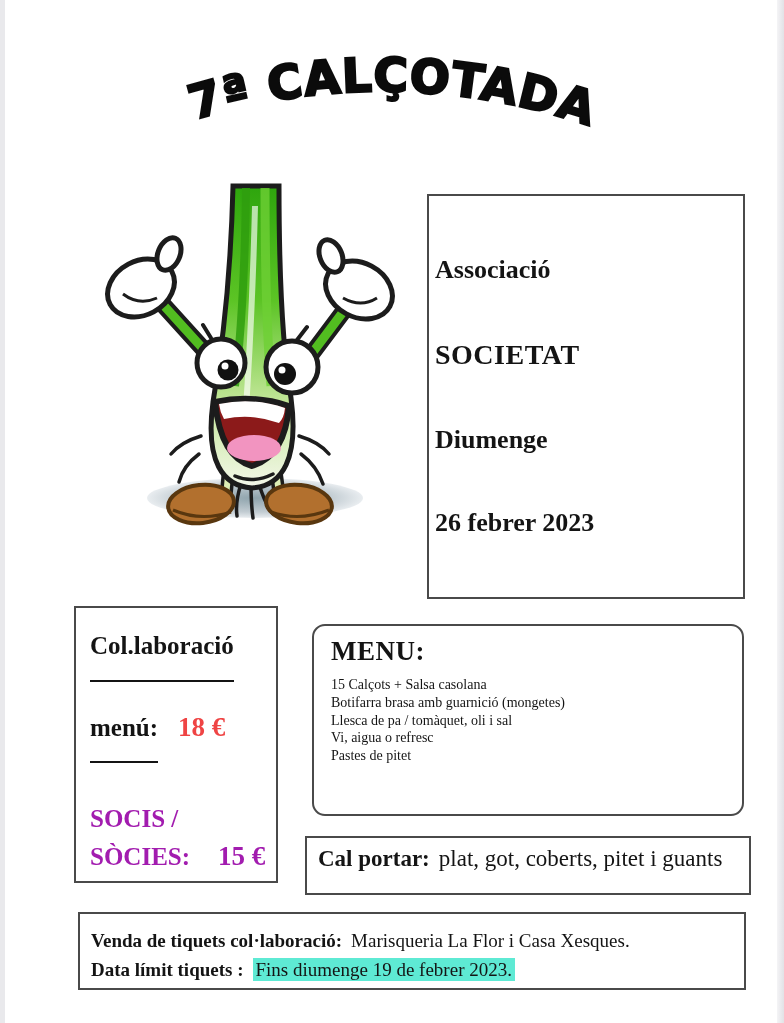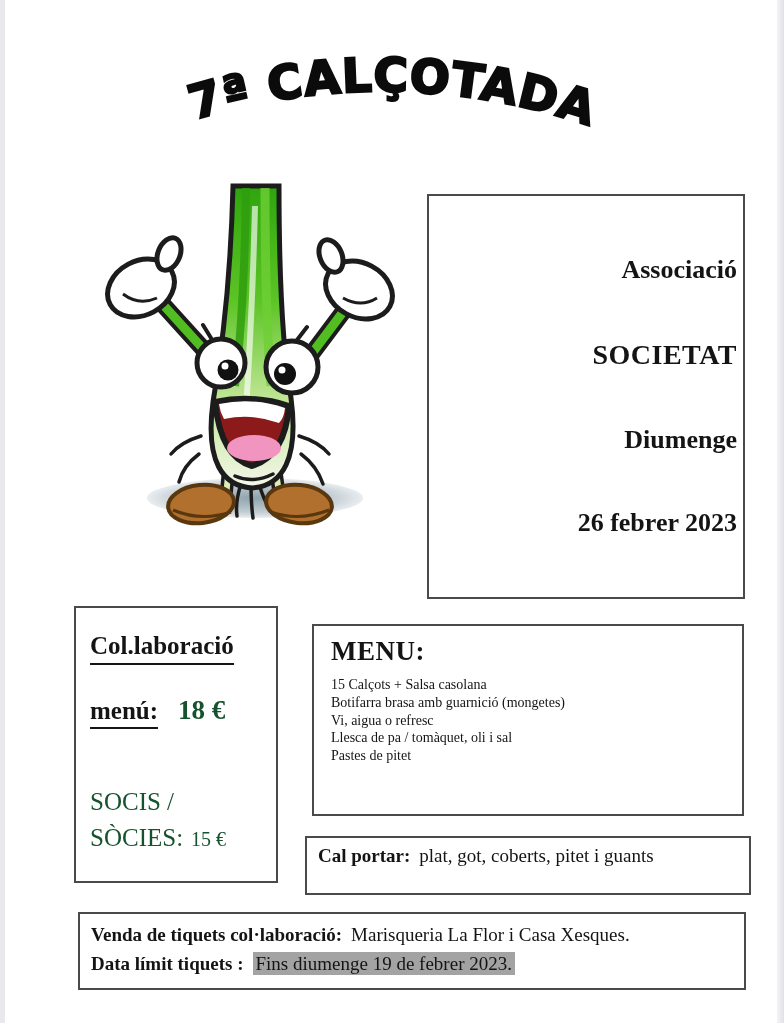--- a/index.html
+++ b/index.html
@@ -21,50 +21,50 @@
   }
 
   
   .mascot{position:absolute;left:83px;top:146px;width:334px;height:390px;}
 
   
   .frame{position:absolute;background:#fff;border:2px solid #4a4a4a;box-sizing:border-box;}
 
   
   .info-box{left:427px;top:194px;width:318px;height:405px;
-    display:flex;flex-direction:column;justify-content:space-evenly;align-items:flex-end;
+    display:flex;flex-direction:column;justify-content:space-evenly;align-items:flex-start;
     text-align:center;padding:4px 6px;}
   .info-line{font-weight:bold;font-size:26px;white-space:pre;line-height:1.05;}
   .info-line.big{font-size:28px;letter-spacing:.5px;font-family:Liberation Serif, serif;}
 
   
   .price-box{left:74px;top:606px;width:204px;height:277px;padding:24px 10px 0 14px;}
-  .u{border-bottom:2.5px solid #141414;padding-bottom:3px;}
+  .u{border-bottom:2.5px solid #141414;padding-bottom:20px;}
   .pb-heading{font-size:25px;font-weight:bold;display:inline-block;}
   .pb-menu-line{margin-top:30px;font-size:25px;font-weight:bold;}
-  .pb-menu-price{color:#14532d;font-size:27px;margin-left:20px;border:none;}
-  .pb-members{margin-top:58px;color:#14532d;font-weight:normal;font-size:25px;line-height:1.42;}
-  .pb-members-price{margin-left:8px;font-size:20px;}
-
-  
-  .menu-box{left:312px;top:624px;width:432px;height:192px;padding:10px 8px 16px 17px;}
+  .pb-menu-price{color:#ef4444;font-size:27px;margin-left:20px;border:none;}
+  .pb-members{margin-top:58px;color:#a21caf;font-weight:bold;font-size:25px;line-height:1.42;}
+  .pb-members-price{margin-left:28px;font-size:27px;}
+
+  
+  .menu-box{left:312px;top:624px;width:432px;height:192px;padding:10px 8px 16px 17px;border-radius:13px;}
   .menu-heading{font-size:27px;font-weight:bold;letter-spacing:.5px;}
   .menu-list{margin-top:9px;}
   .menu-item{font-size:14px;line-height:1.27;}
 
   
   .bring-box{left:305px;top:836px;width:446px;height:59px;padding:5px 6px 0 11px;
-    font-size:19px;line-height:1.4;}
+    font-size:23px;line-height:1.4;}
   .bold{font-weight:bold;}
   .gap{margin-left:9px;}
 
   
-  .tickets-box{left:78px;top:912px;width:668px;height:78px;padding:7px 6px 0 11px;
+  .tickets-box{left:78px;top:912px;width:668px;height:78px;padding:13px 6px 0 11px;
     font-size:19px;line-height:1.5;}
-  .hl{background:#a3a3a3;padding:1px 3px;}
+  .hl{background:#5eead4;padding:1px 3px;}
 </style>
 </head>
 <body>
 
 <div class="edge-strip edge-left"></div>
 <div class="edge-strip edge-right"></div>
 
 <div class="title-wrap">
   <svg viewBox="0 0 420 104">
     <path id="title-arc" d="M 12 86 Q 210 26 408 92" fill="none"></path>
@@ -172,22 +172,22 @@
     <span>SOCIS /</span><br>
     <span>SÒCIES:</span><span class="pb-members-price">15 €</span>
   </div>
 </div>
 
 <div class="frame menu-box">
   <div class="menu-heading">MENU:</div>
   <div class="menu-list">
     <div class="menu-item">15 Calçots + Salsa casolana</div>
     <div class="menu-item">Botifarra brasa amb guarnició (mongetes)</div>
+    <div class="menu-item">Llesca de pa / tomàquet, oli i sal</div>
     <div class="menu-item">Vi, aigua o refresc</div>
-    <div class="menu-item">Llesca de pa / tomàquet, oli i sal</div>
     <div class="menu-item">Pastes de pitet</div>
   </div>
 </div>
 
 <div class="frame bring-box">
   <div>
     <span class="bold">Cal portar:</span><span class="gap">plat, got, coberts, pitet i guants</span>
   </div>
 </div>
 

